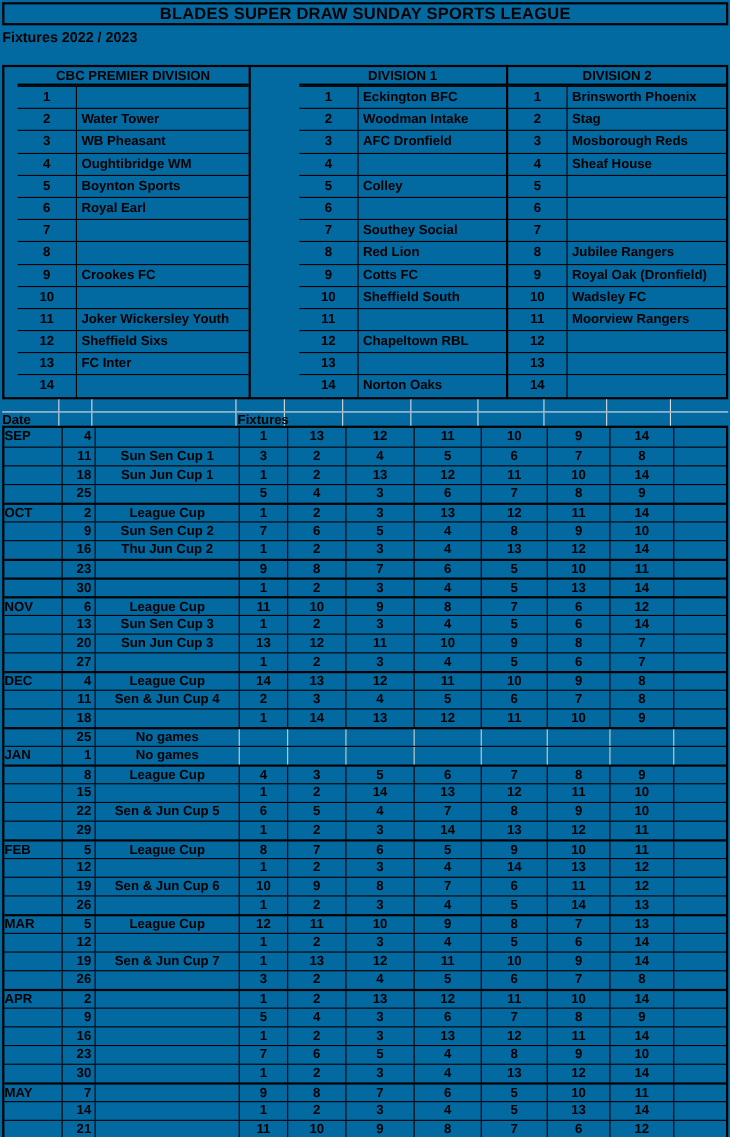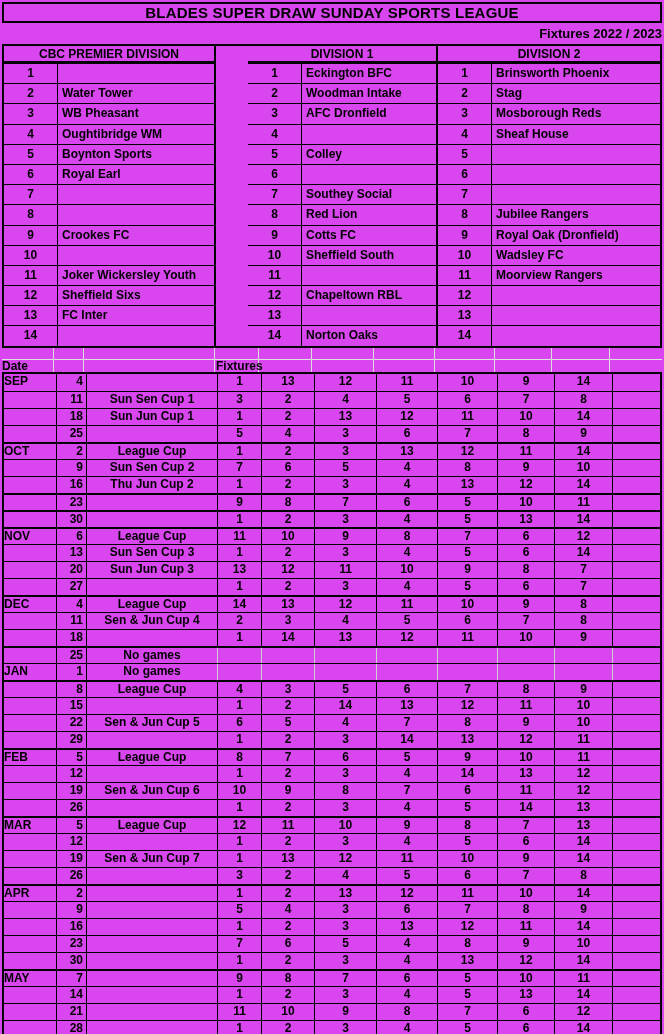--- a/index.html
+++ b/index.html
@@ -1,37 +1,37 @@
 <!DOCTYPE html>
 <html><head>
 <meta charset="utf-8">
 <style>
   * { box-sizing: border-box; margin: 0; padding: 0; }
   html,body { background:#ffffff; }
   body { width:664px; }
   .sheet {
-    width:664px; height:1034px; background:#d946ef; color:#000;
+    width:664px; height:1034px; background:#0369a1; color:#000;
     font-family:"Liberation Sans", sans-serif; font-weight:bold;
     padding:2px; overflow:hidden;
   }
   
   .title-row {
     border:2px solid #000; height:21px; line-height:18px;
     text-align:center; font-size:15px; letter-spacing:0.2px;
   }
   .subtitle-row {
-    height:21px; line-height:21px; text-align:right; font-size:13px;
+    height:36px; line-height:21px; text-align:left; font-size:13px;
   }
   
   .divisions { display:flex; border:2px solid #000; width:660px; }
   .division { display:flex; flex-direction:column; }
   .division.d0 { width:212px; }
   .division.d1 { width:222px;padding-left:32px; }
   .division.d2 { flex:1;border-radius:27px; }
-  .division:not(:last-child) { border-right:2px solid #000; }
+  .division:not(:last-child) { border-right:2px solid #000;margin-left:12px; }
   .division-header {
     height:17px; line-height:16px; text-align:center; font-size:12px;
     border-bottom:2px solid #000;
   }
   .team-row { display:flex; height:20.2px; }
   .team-row:not(:first-child) { border-top:1px solid #000; }
   .team-num {
     width:54px; border-right:1px solid #000; text-align:center;
     font-size:12px; line-height:19px;
   }

